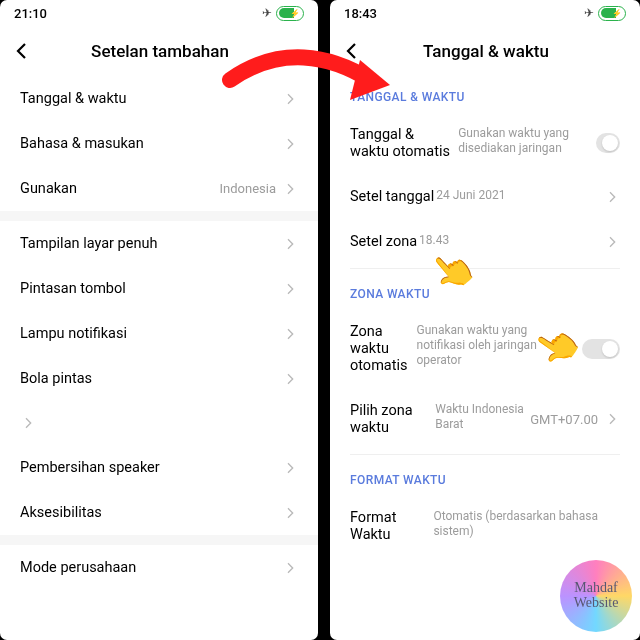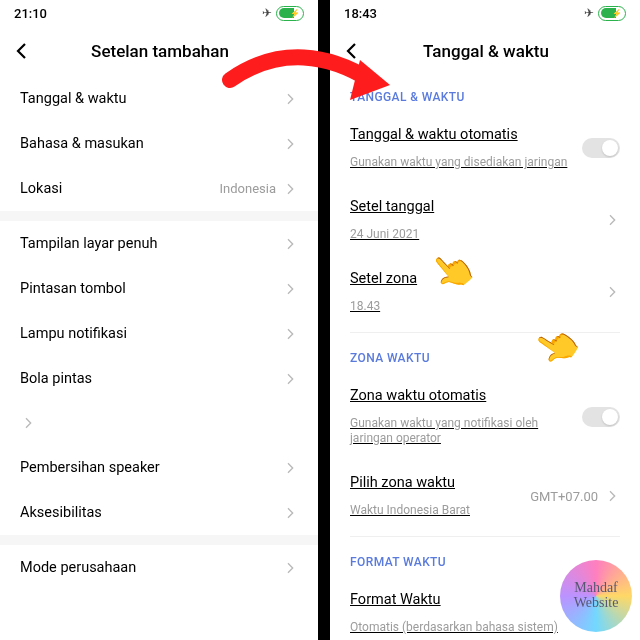--- a/index.html
+++ b/index.html
@@ -1,32 +1,32 @@
 <!DOCTYPE html>
 <html><head>
 <meta charset="utf-8">
 <style>
   html,body{margin:0;padding:0;font-family:-apple-system,Roboto,'Segoe UI',sans-serif;background:#000;}
   .stage{width:640px;height:640px;position:relative;background:#000;}
-  .phone{position:absolute;top:0;height:640px;background:#fff;overflow:hidden;}
+  .phone{position:absolute;top:0;height:640px;background:#fff;overflow:hidden;border-radius:7px;}
   .phone-left{left:0;width:318px;}
   .phone-right{left:330px;width:310px;}
   .statusbar{display:flex;align-items:center;justify-content:space-between;height:26px;padding:0 14px;}
   .sb-time{font-size:13px;font-weight:500;color:#000;}
   .sb-icons{display:flex;align-items:center;gap:4px;}
   .plane{font-size:12px;color:#444;}
   .batt{width:26px;height:13px;border:1.3px solid #2bb24c;border-radius:8px;position:relative;display:flex;align-items:center;}
   .batt:before{content:"";position:absolute;left:1.5px;top:1.5px;bottom:1.5px;width:60%;background:#2bb24c;border-radius:6px 0 0 6px;}
   .batt .bolt{position:relative;font-size:8px;margin-left:auto;margin-right:3px;color:#2bb24c;}
   .hdr{display:flex;align-items:center;height:50px;padding:0 10px;}
   .back-icon{width:24px;height:24px;margin-right:6px;}
   .hdr-title{flex:1;text-align:center;font-size:17px;font-weight:500;color:#000;margin-right:28px;}
   .section-head{font-size:12px;font-weight:500;color:#5a7bdd;letter-spacing:.4px;padding:14px 20px 8px;}
   .row{display:flex;align-items:center;justify-content:space-between;padding:14px 20px;}
-  .row-main{display:flex;flex-direction:column;gap:12px;text-decoration:underline;}
+  .row-main{display:flex;flex-direction:row;gap:2px;}
   .row-title{font-size:14.5px;color:#000;}
   .row-sub{font-size:12px;color:#9c9c9c;line-height:1.25;}
   .row-val{font-size:13px;color:#9c9c9c;margin-right:6px;}
   .chev{width:16px;height:16px;stroke:#b9b9b9;}
   .toggle{width:38px;height:20px;border-radius:12px;background:#e3e3e3;position:relative;}
   .toggle:before{content:"";position:absolute;right:2px;top:2px;width:16px;height:16px;border-radius:50%;background:#fff;box-shadow:0 1px 2px rgba(0,0,0,.15);}
   .divider{height:1px;background:#efefef;margin:4px 20px;}
   .blockgap{height:10px;background:#f6f6f6;}
   .hand{position:absolute;font-size:36px;pointer-events:none;transform-origin:center;}
   .arrow{position:absolute;z-index:5;pointer-events:none;}
@@ -60,21 +60,21 @@
           <path d="M9 5l7 7-7 7"></path>
         </svg>
     </div>
     <div class="row">
       <span class="row-title">Bahasa &amp; masukan</span>
       <svg class="chev" viewBox="0 0 24 24" fill="none" stroke-width="2">
           <path d="M9 5l7 7-7 7"></path>
         </svg>
     </div>
     <div class="row">
-      <span class="row-title">Lokasi</span>
+      <span class="row-title">Gunakan</span>
       <span style="display:flex;align-items:center;text-align:right;">
         <span class="row-val">Indonesia</span>
         <svg class="chev" viewBox="0 0 24 24" fill="none" stroke-width="2">
             <path d="M9 5l7 7-7 7"></path>
           </svg>
       </span>
     </div>
 
     <div class="blockgap"></div>
 

